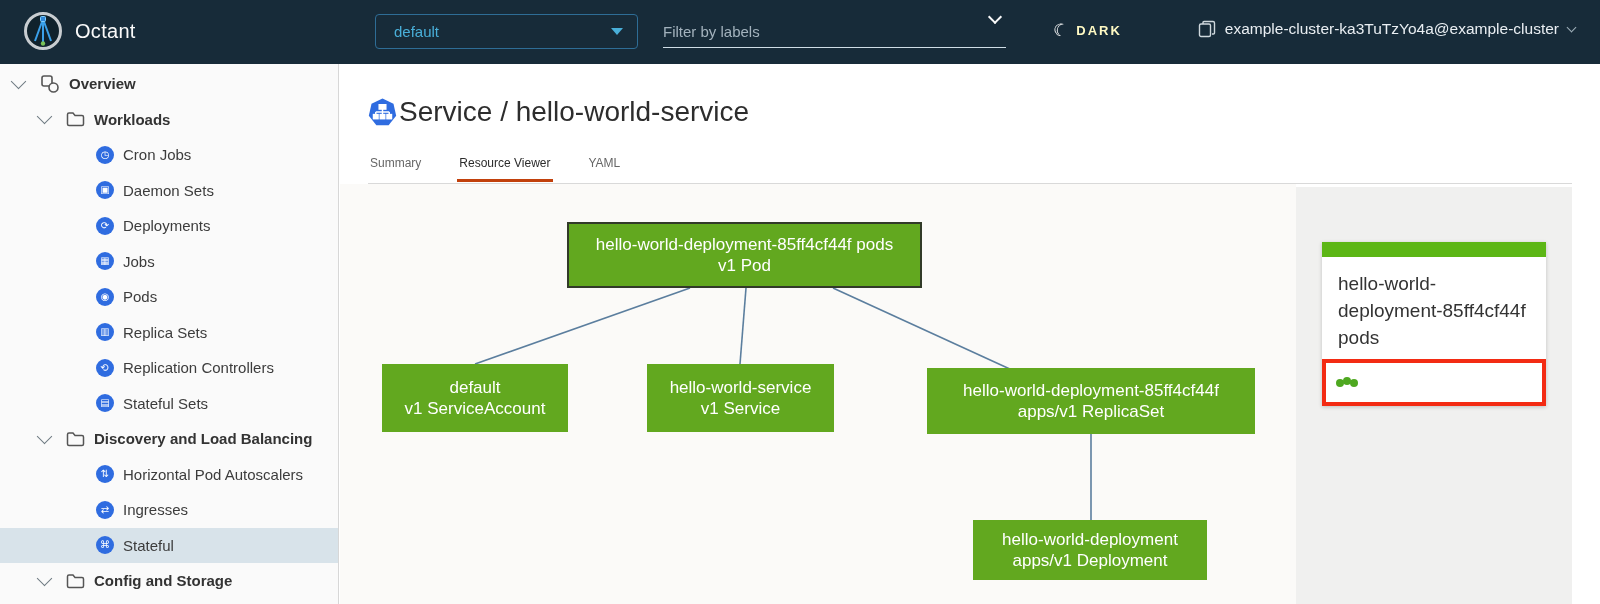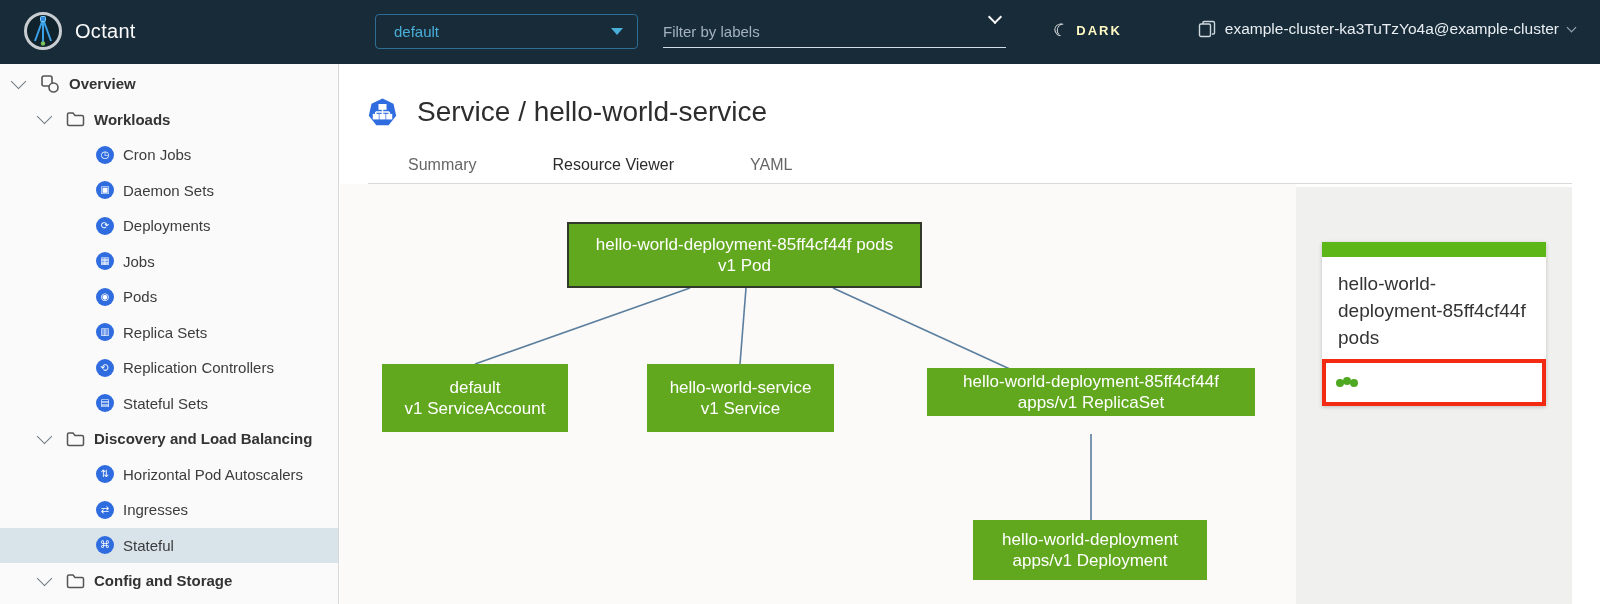--- a/index.html
+++ b/index.html
@@ -51,39 +51,39 @@
   .mini-icon { flex:none; display:inline-flex; align-items:center; justify-content:center; }
   .lvl0 .mini-icon { margin-left:16px; }
   .lvl1 .mini-icon { margin-left:16px; }
   .k8s-icon { flex:none; width:18px; height:18px; border-radius:50%; background:#2f6ce0;
     color:#fff; display:flex; align-items:center; justify-content:center;
     font-size:10px; line-height:1; margin-left:96px; font-family:"DejaVu Sans",sans-serif; }
   .nav-label { margin-left:9px; white-space:nowrap; }
 
   
   .main { position:absolute; left:340px; top:64px; width:1260px; height:540px; background:#fff; }
-  .title-row { position:absolute; left:28px; top:32px; display:flex; align-items:center; gap:20px; }
+  .title-row { position:absolute; left:28px; top:32px; display:flex; align-items:center; gap:2px; }
   .page-title { font-size:28px; font-weight:400; color:#2d2d2d; }
 
   .tabs { position:absolute; left:28px; top:86px; display:flex; gap:34px; }
-  .tab { font-size:16px; color:#666; padding:6px 2px 9px 2px; cursor:pointer;margin-left:38px; }
+  .tab { font-size:12px; color:#666; padding:6px 2px 9px 2px; cursor:pointer; }
   .tab.active { color:#2b2b2b; border-bottom:3px solid #c2410c; }
   .tabs-divider { position:absolute; left:28px; right:28px; top:119px; height:1px; background:#d9d9d9; }
 
   .canvas { position:absolute; left:0; top:120px; width:956px; bottom:0; background:#fbfaf8; }
   .edges { position:absolute; left:0; top:0; width:1260px; height:540px; pointer-events:none; }
 
   .node { position:absolute; background:#62a81f; color:#fff; display:flex; flex-direction:column;
     align-items:center; justify-content:center; text-align:center; font-size:17px; line-height:21px;
     cursor:pointer; }
   .node.selected { border:2px solid #313a28; }
   .node-pod { left:227px; top:158px; width:355px; height:66px; }
   .node-sa  { left:42px;  top:300px; width:186px; height:68px; }
   .node-svc { left:307px; top:300px; width:187px; height:68px; }
-  .node-rs  { left:587px; top:304px; width:328px; height:48px; }
+  .node-rs  { left:587px; top:304px; width:328px; height:66px; }
   .node-dep { left:633px; top:456px; width:234px; height:60px; }
 
   
   .detail-panel { position:absolute; left:956px; top:123px; width:276px; bottom:0; background:#f0f0ef; }
   .detail-card { position:absolute; left:26px; top:55px; width:224px; background:#fff;
     box-shadow:0 1px 4px rgba(0,0,0,.2); }
   .card-statusbar { height:15px; background:#5cb615; }
   .card-title { padding:13px 16px 8px 16px; font-size:19px; line-height:27px; color:#333; }
   .highlight-box { border:4px solid #f32b13; height:47px; display:flex; align-items:center; padding-left:10px; }
   .dots { display:flex; align-items:center; cursor:pointer; }

